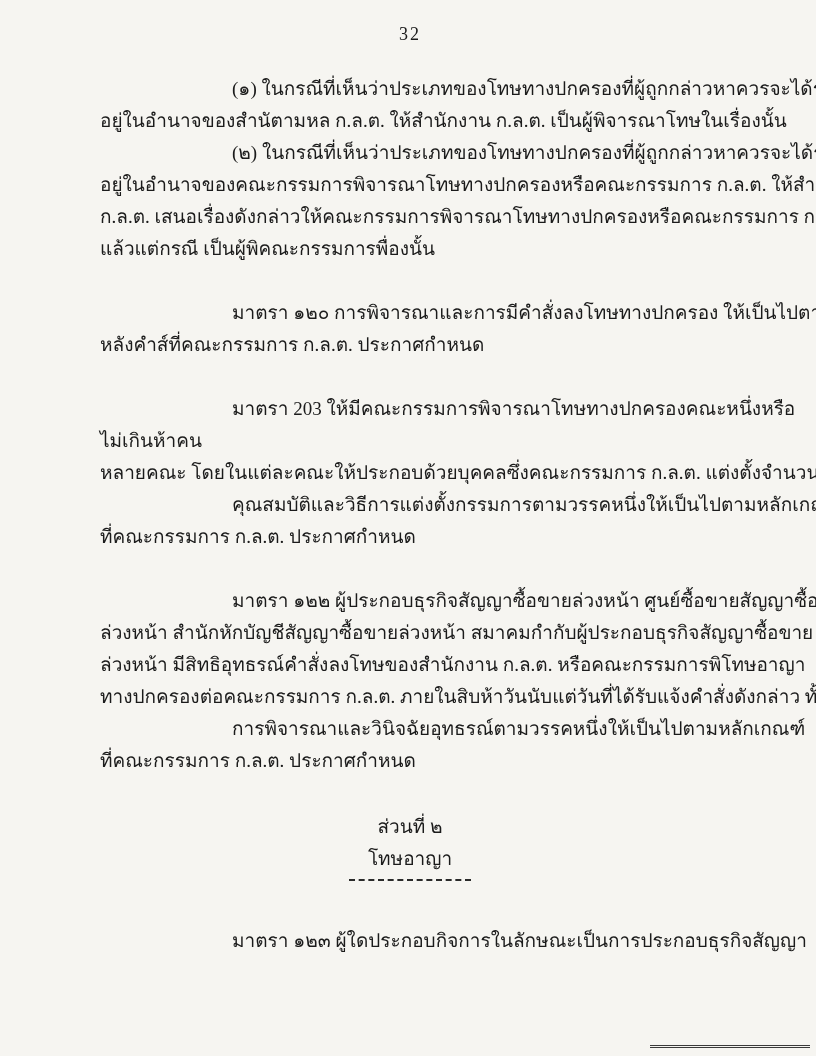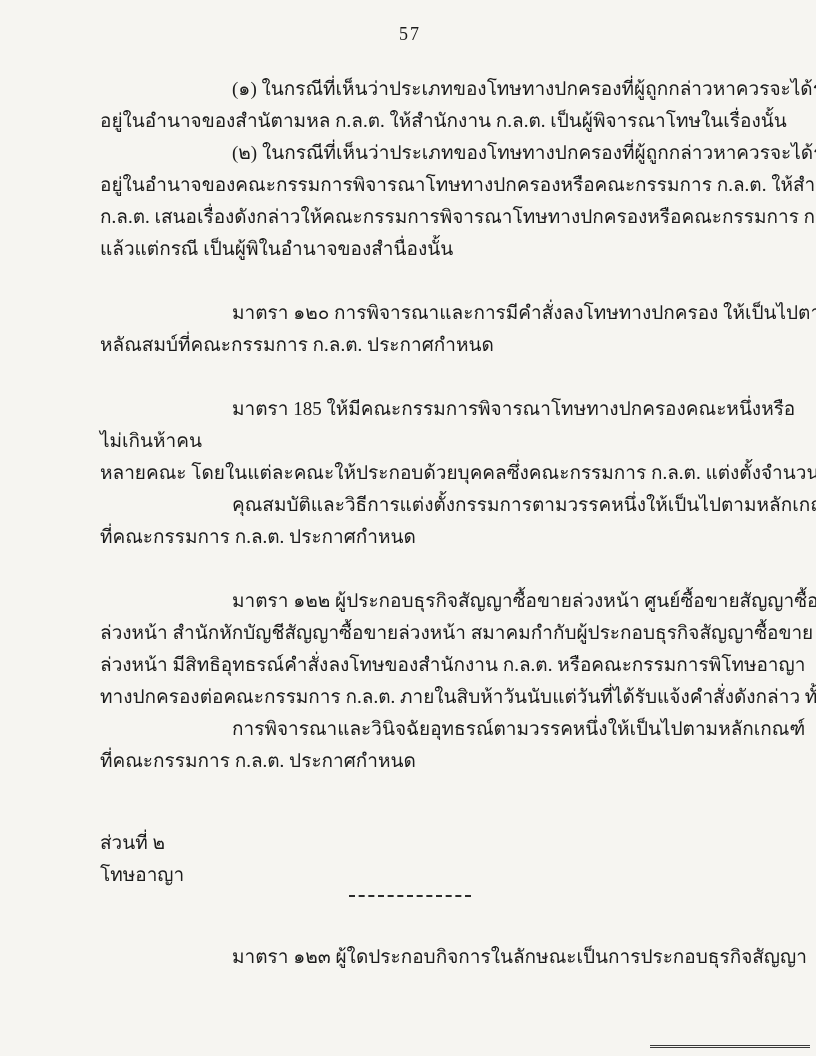--- a/index.html
+++ b/index.html
@@ -36,22 +36,22 @@
   .indent {
     padding-left: 132px;
   }
   .block {
     margin: 0 0 0 0;
   }
   .gap-before {
     margin-top: 32px;
   }
   .section-heading {
-    text-align: left;
-    margin-top: 50px;
+    text-align: center;
+    margin-top: 34px;
     font-size: 19px;
     line-height: 32px;
   }
   .section-divider {
     width: 122px;
     margin: 4px auto 0 auto;
     border: 0;
     border-bottom: 2px dashed #2a2a2a;
     height: 0;
   }
@@ -62,41 +62,41 @@
     width: 160px;
     border-bottom: 3px double #3a3a3a;
     height: 0;
   }
 </style>
 </head>
 <body>
 
 <div class="page">
 
-  <div class="page-number">57</div>
+  <div class="page-number">32</div>
 
   <div class="block">
     <div class="line indent">(๑) ในกรณีที่เห็นว่าประเภทของโทษทางปกครองที่ผู้ถูกกล่าวหาควรจะได้รับ</div>
     <div class="line">อยู่ในอำนาจของสำนัตามหล ก.ล.ต. ให้สำนักงาน ก.ล.ต. เป็นผู้พิจารณาโทษในเรื่องนั้น</div>
   </div>
 
   <div class="block">
     <div class="line indent">(๒) ในกรณีที่เห็นว่าประเภทของโทษทางปกครองที่ผู้ถูกกล่าวหาควรจะได้รับ</div>
     <div class="line">อยู่ในอำนาจของคณะกรรมการพิจารณาโทษทางปกครองหรือคณะกรรมการ ก.ล.ต. ให้สำนักงาน</div>
     <div class="line">ก.ล.ต. เสนอเรื่องดังกล่าวให้คณะกรรมการพิจารณาโทษทางปกครองหรือคณะกรรมการ ก.ล.ต.</div>
-    <div class="line">แล้วแต่กรณี เป็นผู้พิในอำนาจของสำนื่องนั้น</div>
+    <div class="line">แล้วแต่กรณี เป็นผู้พิคณะกรรมการพื่องนั้น</div>
   </div>
 
   <div class="block gap-before">
     <div class="line indent">มาตรา ๑๒๐  การพิจารณาและการมีคำสั่งลงโทษทางปกครอง ให้เป็นไปตาม</div>
-    <div class="line">หลัณสมบ์ที่คณะกรรมการ ก.ล.ต. ประกาศกำหนด</div>
+    <div class="line">หลังคำส์ที่คณะกรรมการ ก.ล.ต. ประกาศกำหนด</div>
   </div>
 
   <div class="block gap-before">
-    <div class="line indent">มาตรา 185  ให้มีคณะกรรมการพิจารณาโทษทางปกครองคณะหนึ่งหรือ</div>
+    <div class="line indent">มาตรา 203  ให้มีคณะกรรมการพิจารณาโทษทางปกครองคณะหนึ่งหรือ</div>
     <div class="line">ไม่เกินห้าคน</div>
     <div class="line">หลายคณะ โดยในแต่ละคณะให้ประกอบด้วยบุคคลซึ่งคณะกรรมการ ก.ล.ต. แต่งตั้งจำนวน</div>
   </div>
 
   <div class="block">
     <div class="line indent">คุณสมบัติและวิธีการแต่งตั้งกรรมการตามวรรคหนึ่งให้เป็นไปตามหลักเกณฑ์</div>
     <div class="line">ที่คณะกรรมการ ก.ล.ต. ประกาศกำหนด</div>
   </div>
 
   <div class="block gap-before">

